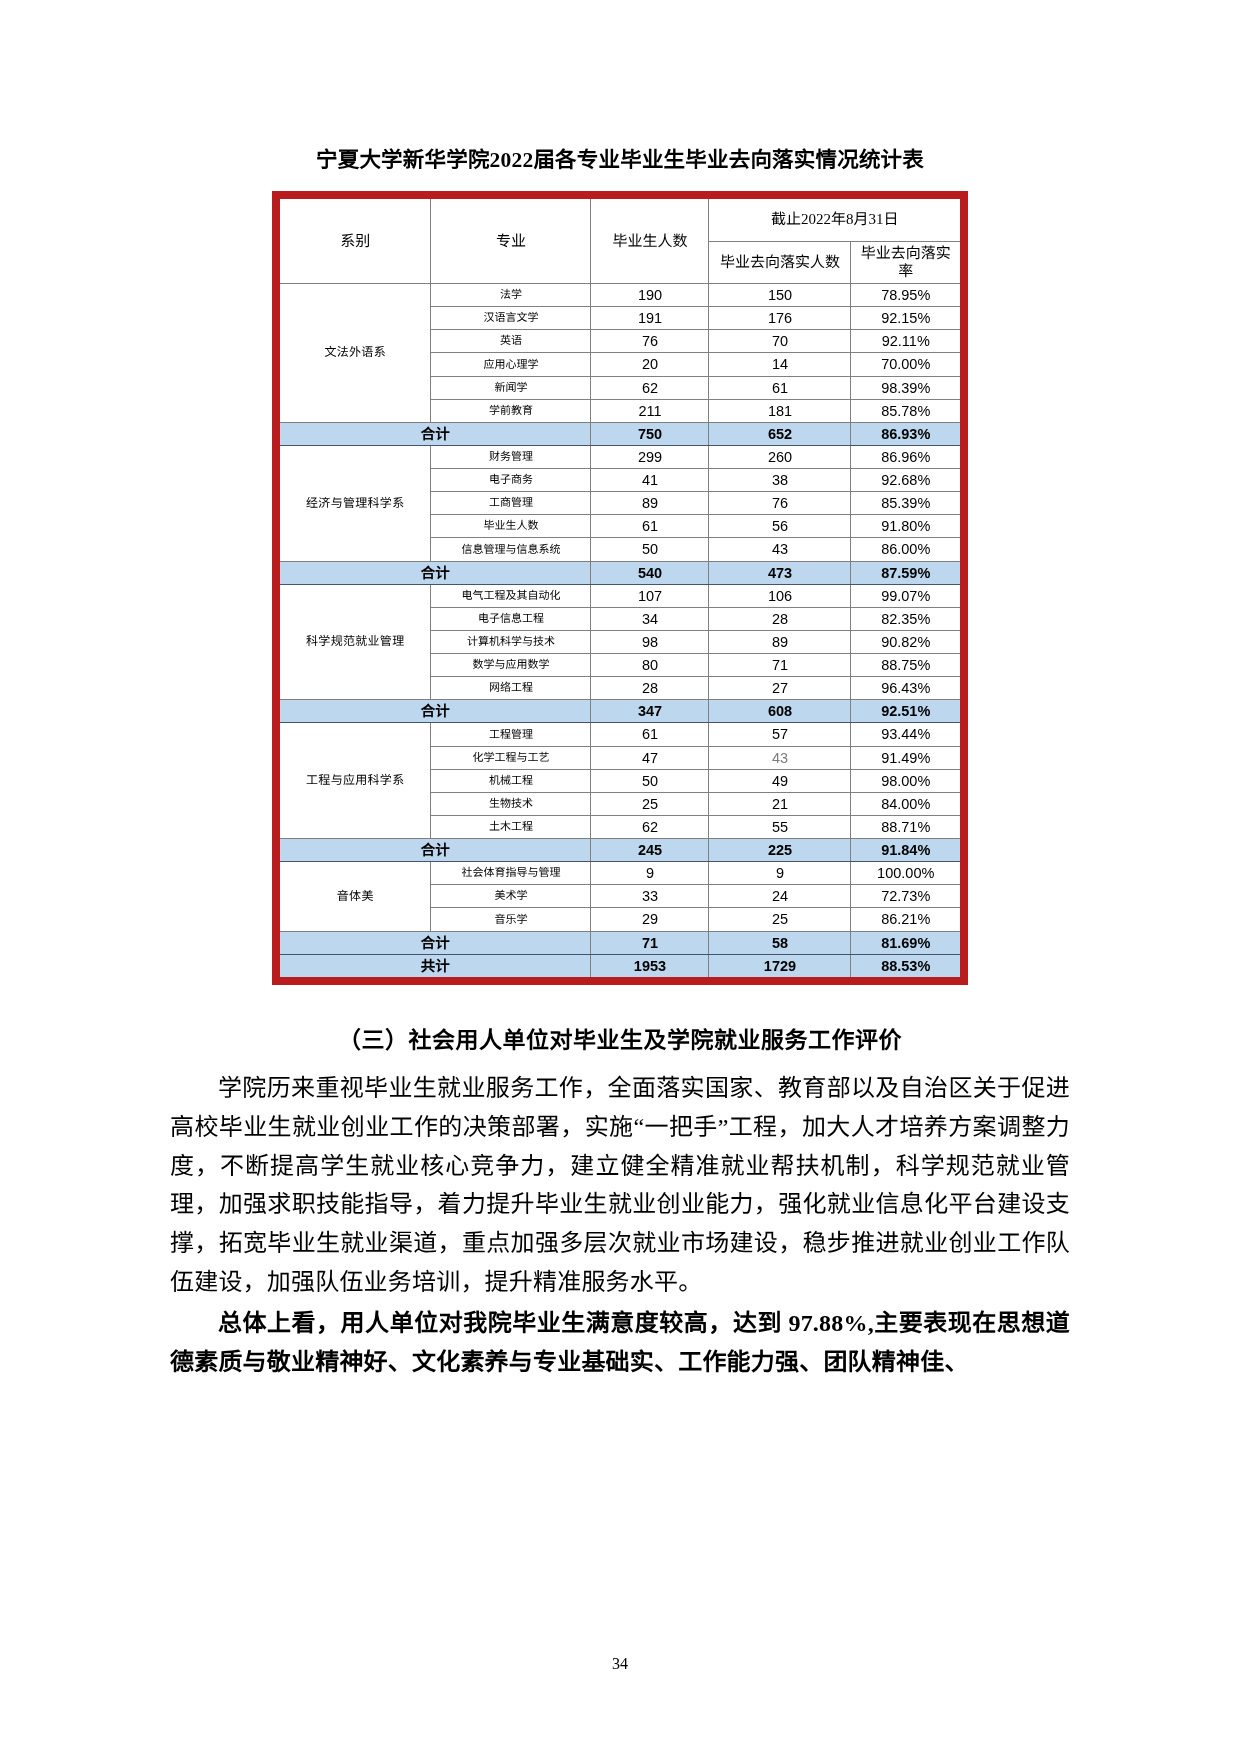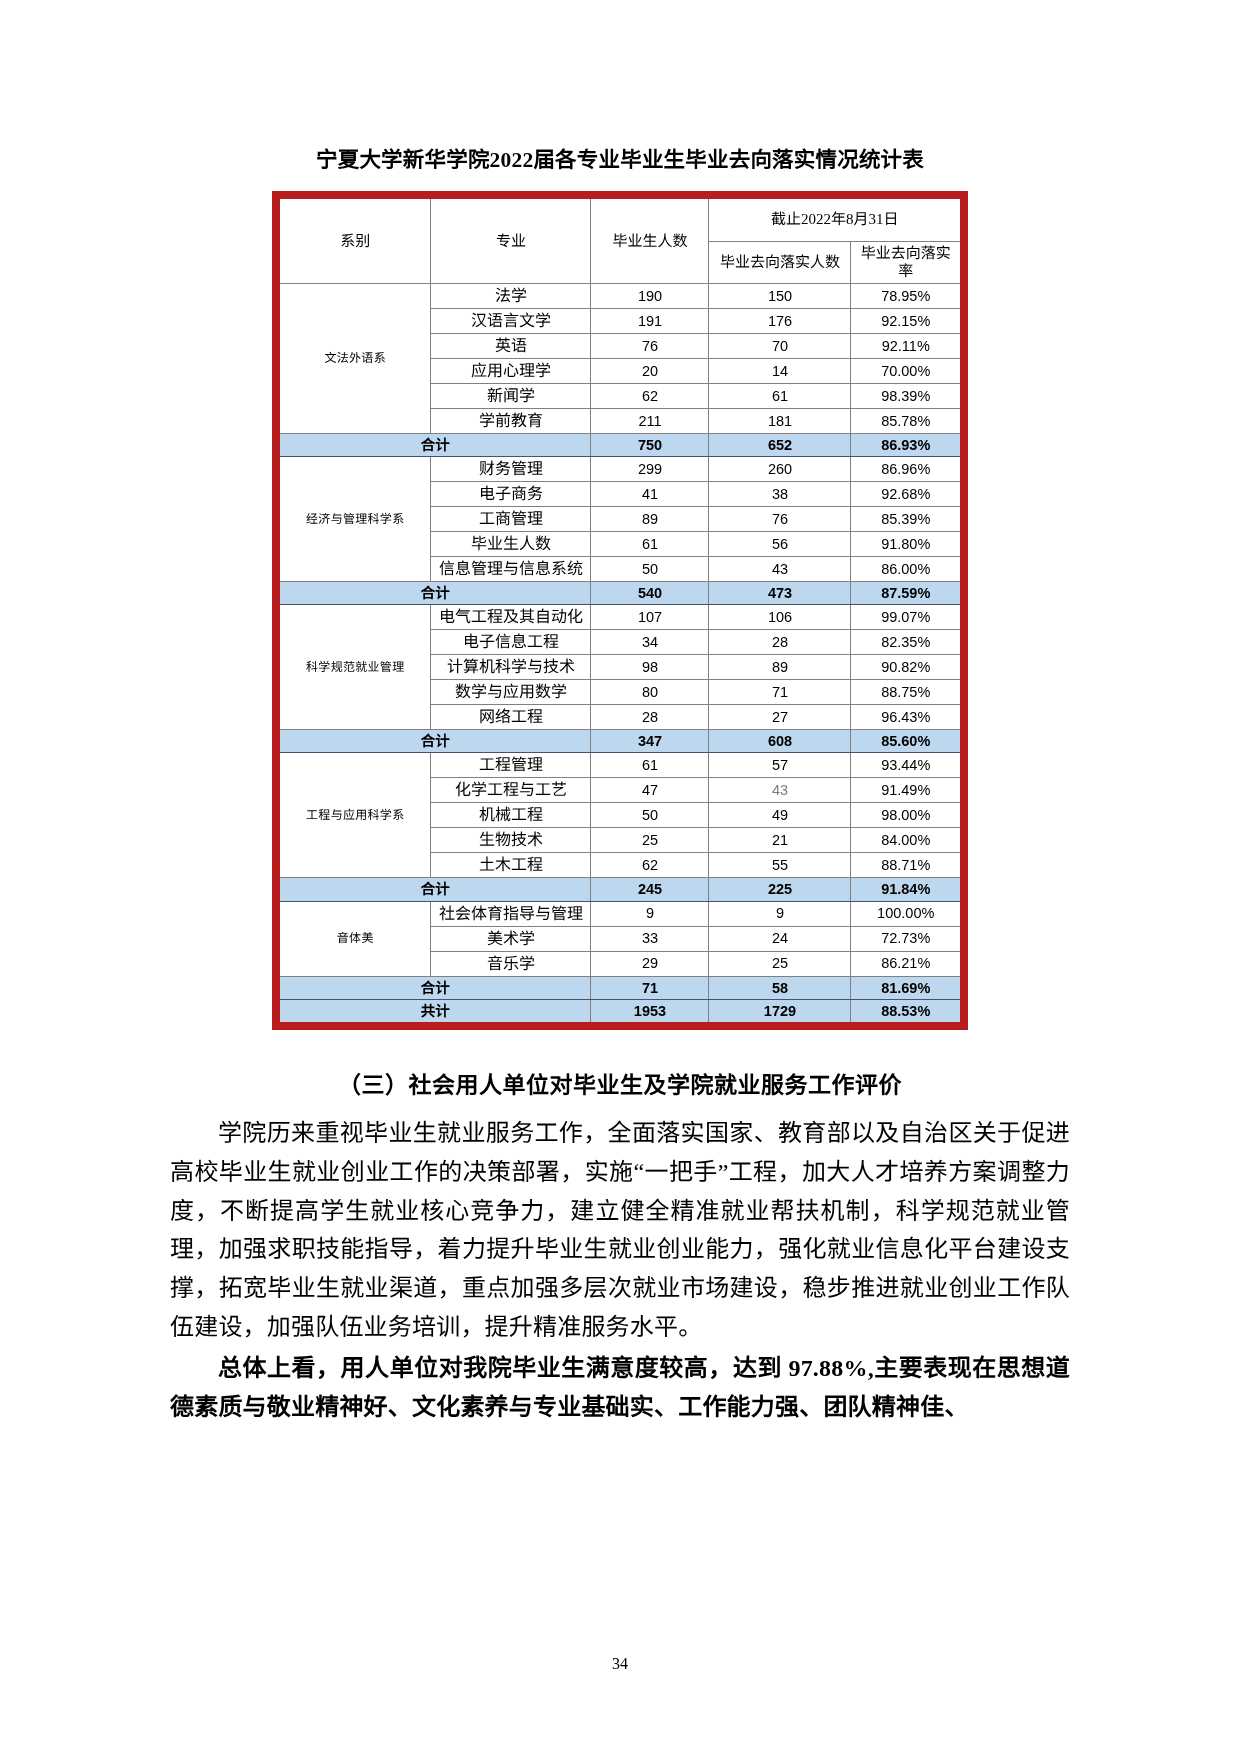--- a/index.html
+++ b/index.html
@@ -70,21 +70,21 @@
   }
   .hdr-main {
     height: 46px;
   }
   td.dept-cell {
     font-size: 12px;
     font-weight: 700;
     letter-spacing: 0.3px;
   }
   td.major-cell {
-    font-size: 16px;
+    font-size: 11px;
   }
   td.num-cell {
     font-size: 14.5px;
     font-family: "Liberation Sans", "DejaVu Sans", sans-serif;
   }
   td.faint { color: #7c7c7c; }
   tr.subtotal td {
     background: #bdd7ee;
     font-weight: 700;
     border-top: 1.5px solid #44546a;
@@ -270,21 +270,21 @@
         <tr>
           <td class="major-cell">网络工程</td>
           <td class="num-cell">28</td>
           <td class="num-cell">27</td>
           <td class="num-cell">96.43%</td>
         </tr>
         <tr class="subtotal">
           <td colspan="2">合计</td>
           <td class="num-cell">347</td>
           <td class="num-cell">608</td>
-          <td class="num-cell">85.60%</td>
+          <td class="num-cell">92.51%</td>
         </tr>
         <tr class="sec-start">
           <td class="dept-cell" rowspan="5">工程与应用科学系</td>
           <td class="major-cell">工程管理</td>
           <td class="num-cell">61</td>
           <td class="num-cell">57</td>
           <td class="num-cell">93.44%</td>
         </tr>
         <tr>
           <td class="major-cell">化学工程与工艺</td>

